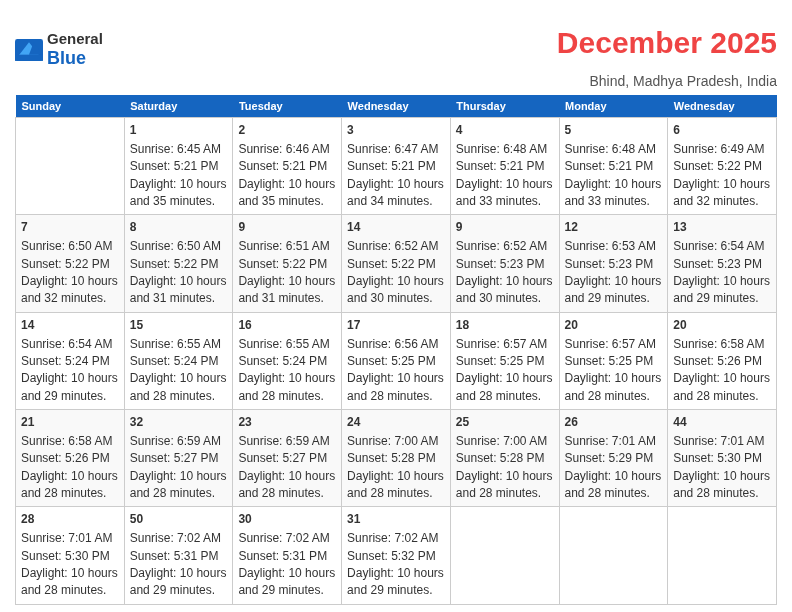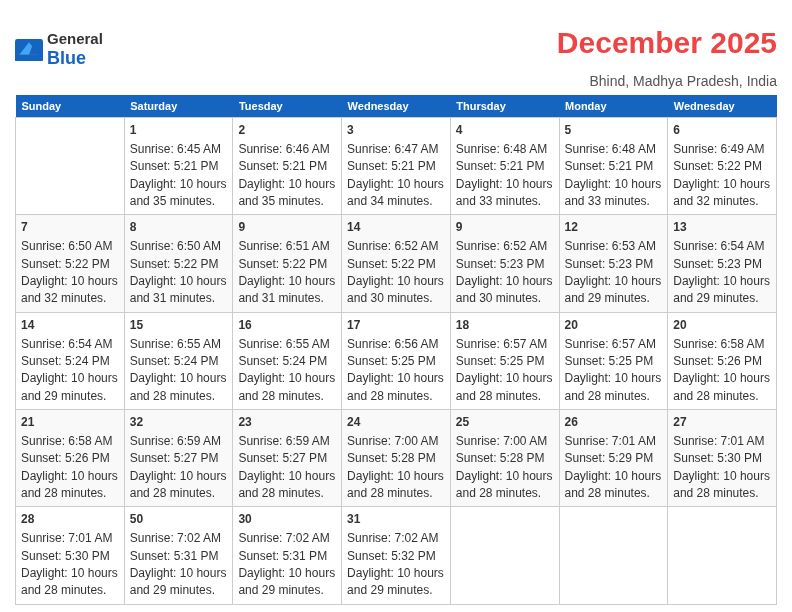--- a/index.html
+++ b/index.html
@@ -228,21 +228,21 @@
           </td>
           <td>
             <span class="day-num">25</span>
             <div class="day-info">Sunrise: 7:00 AM<br>Sunset: 5:28 PM<br>Daylight: 10 hours<br>and 28 minutes.</div>
           </td>
           <td>
             <span class="day-num">26</span>
             <div class="day-info">Sunrise: 7:01 AM<br>Sunset: 5:29 PM<br>Daylight: 10 hours<br>and 28 minutes.</div>
           </td>
           <td>
-            <span class="day-num">27</span>
+            <span class="day-num">44</span>
             <div class="day-info">Sunrise: 7:01 AM<br>Sunset: 5:30 PM<br>Daylight: 10 hours<br>and 28 minutes.</div>
           </td>
         </tr>
         <tr>
           <td>
             <span class="day-num">28</span>
             <div class="day-info">Sunrise: 7:01 AM<br>Sunset: 5:30 PM<br>Daylight: 10 hours<br>and 28 minutes.</div>
           </td>
           <td>
             <span class="day-num">50</span>

